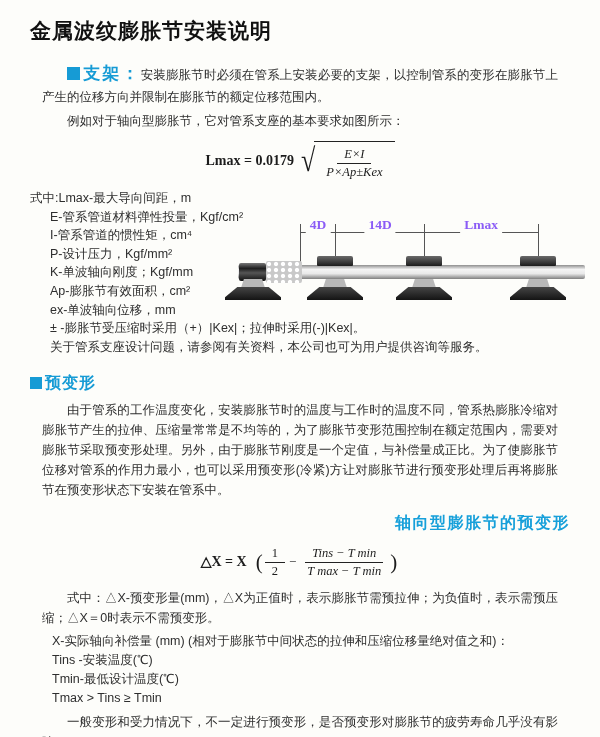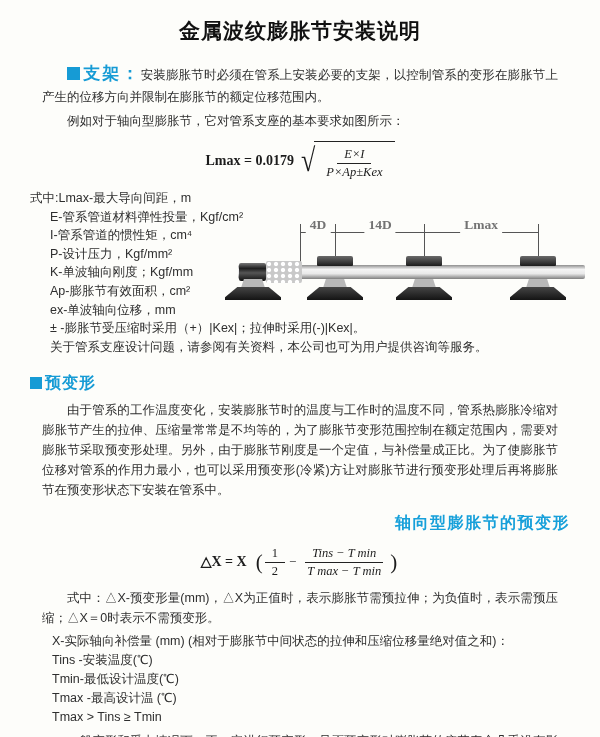--- a/index.html
+++ b/index.html
@@ -5,21 +5,21 @@
   html,body{margin:0;padding:0;}
   body{
     width:600px;height:737px;overflow:hidden;
     background:#fdfdfa;color:#2e2e2e;
     font-family:"Liberation Sans",sans-serif;
     font-size:12.5px;line-height:1.6;
   }
   .page{padding:0 30px;position:relative;}
   .doc-title{
     font-size:21px;font-weight:bold;color:#111;
-    text-align:center;margin:14px 0 12px;letter-spacing:1px;
+    margin:14px 0 12px;letter-spacing:1px;
   }
   .para{margin:4px 12px;text-align:justify;}
   .indent{text-indent:2em;}
   .sec-square{
     display:inline-block;width:13px;height:13px;
     background:#169bd5;margin-right:3px;vertical-align:-1px;
   }
   .sec-square.small{width:12px;height:12px;}
   .sec-head-inline{
     color:#169bd5;font-weight:bold;font-size:17px;letter-spacing:2px;
@@ -50,21 +50,21 @@
   .var-line{line-height:18.6px;white-space:nowrap;}
   .var-line.sub{padding-left:20px;}
   .note-line{padding-left:22px;line-height:19px;}
   
   .diagram{position:absolute;left:208px;top:28px;width:360px;height:100px;}
   .dim-h{position:absolute;left:62px;top:15px;width:238px;border-top:1px solid #555;}
   .tick{position:absolute;top:7px;height:41px;width:0;border-left:1px solid #555;}
   .dlabel{
     position:absolute;top:1px;transform:translateX(-50%);
     font-family:"Liberation Serif",serif;font-weight:bold;font-size:13.5px;
-    background:#fdfdfa;padding:0 4px;line-height:1.1;color:#737373;
+    background:#fdfdfa;padding:0 4px;line-height:1.1;color:#8b5cf6;
   }
   .pipe{
     position:absolute;left:0;top:48px;width:347px;height:14px;
     background:linear-gradient(#8e8e8e,#f4f4f4 32%,#e9e9e9 62%,#7f7f7f);
     border-radius:2px;
   }
   .bellows{
     position:absolute;left:28px;top:44px;width:36px;height:22px;
     background-color:#c9c9c9;
     background-image:radial-gradient(circle at 3px 3px,#fff 1.6px,rgba(255,255,255,0) 2.6px);
@@ -179,17 +179,16 @@
       <span class="num">Tins − T min</span>
       <span class="den">T max − T min</span>
     </span>
     <span class="paren">)</span>
   </div>
 
   <p class="para indent">式中：△X-预变形量(mm)，△X为正值时，表示膨胀节需预拉伸；为负值时，表示需预压缩；△X＝0时表示不需预变形。</p>
   <div class="note-line">X-实际轴向补偿量 (mm) (相对于膨胀节中间状态的拉伸和压缩位移量绝对值之和)：</div>
   <div class="note-line">Tins -安装温度(℃)</div>
   <div class="note-line">Tmin-最低设计温度(℃)</div>
-  <div class="note-line">Tmax -最高设计温 (℃)</div>
   <div class="note-line">Tmax &gt; Tins ≥ Tmin</div>
   <p class="para indent">一般变形和受力情况下，不一定进行预变形，是否预变形对膨胀节的疲劳寿命几乎没有影响。</p>
 
 </div>
 
 </body></html>

